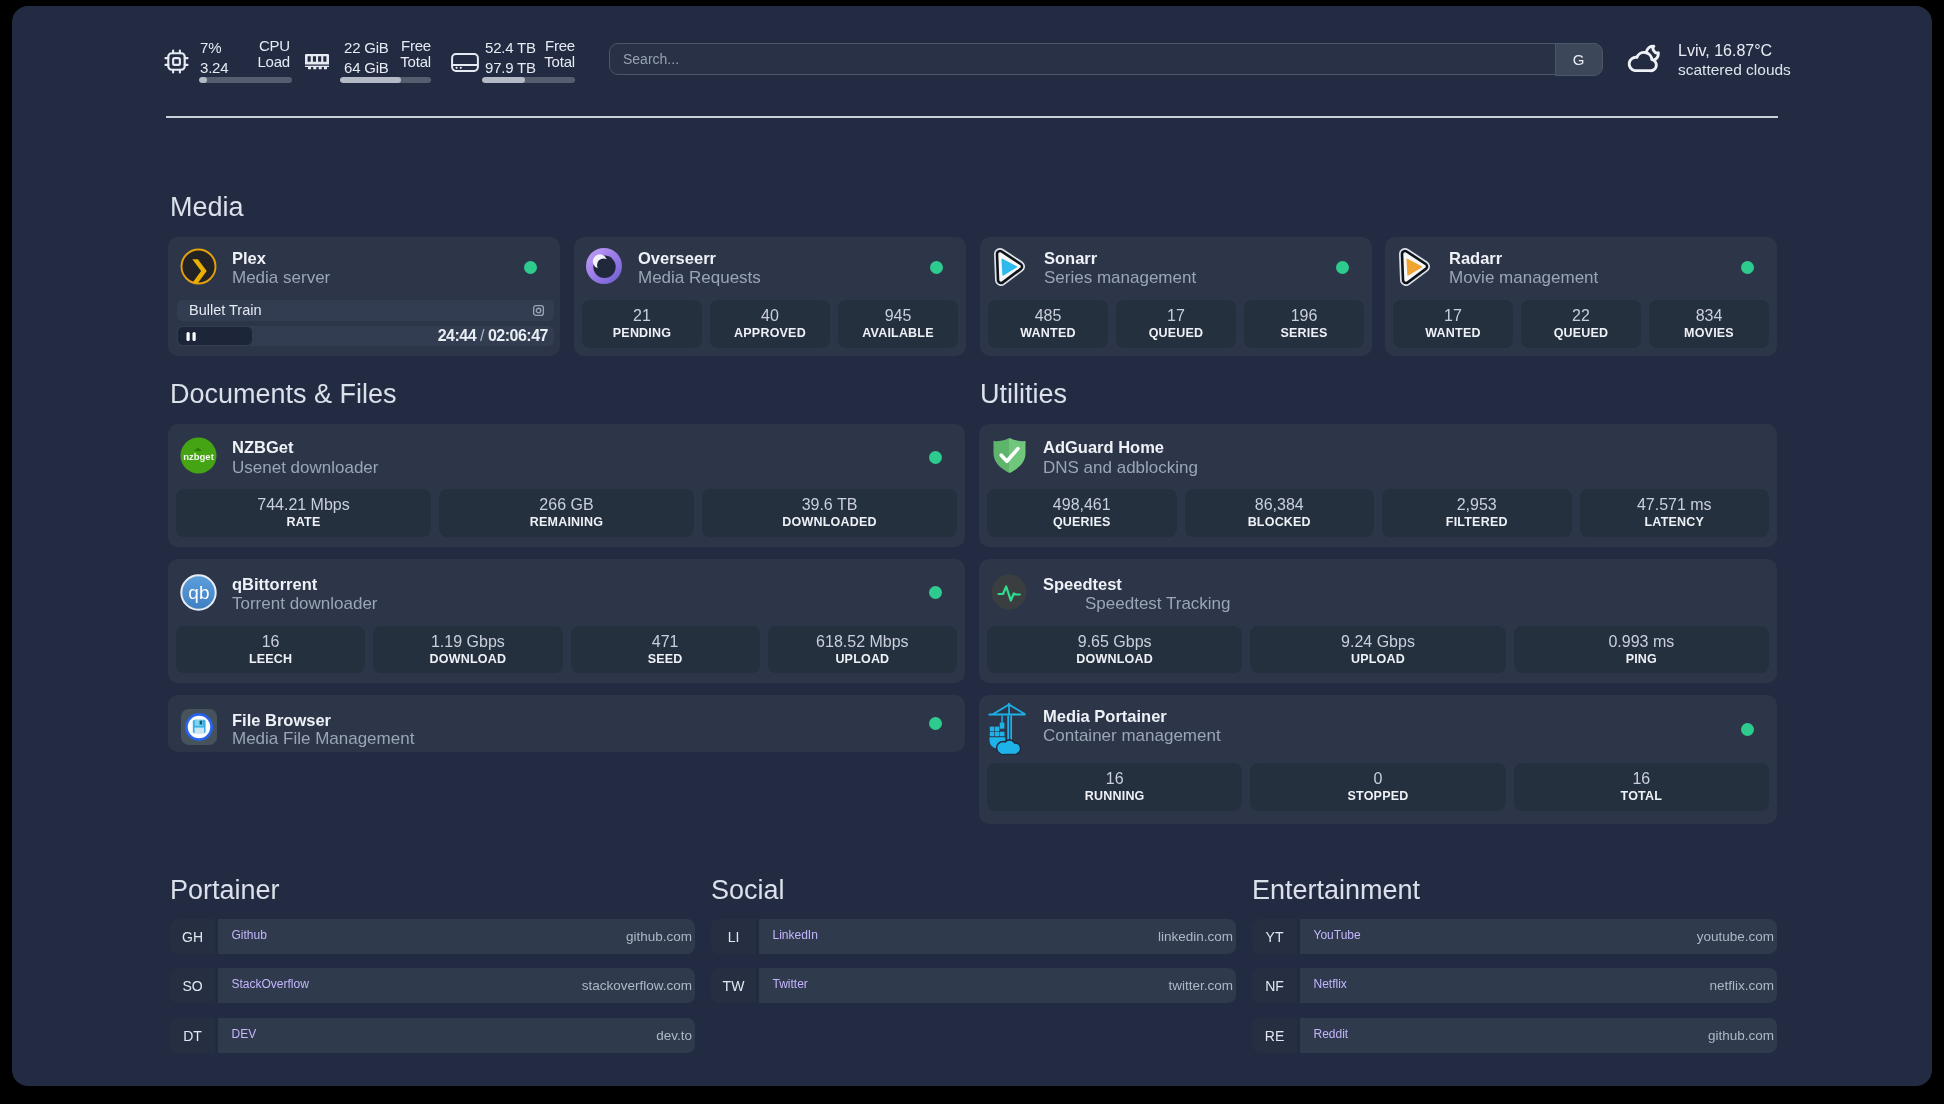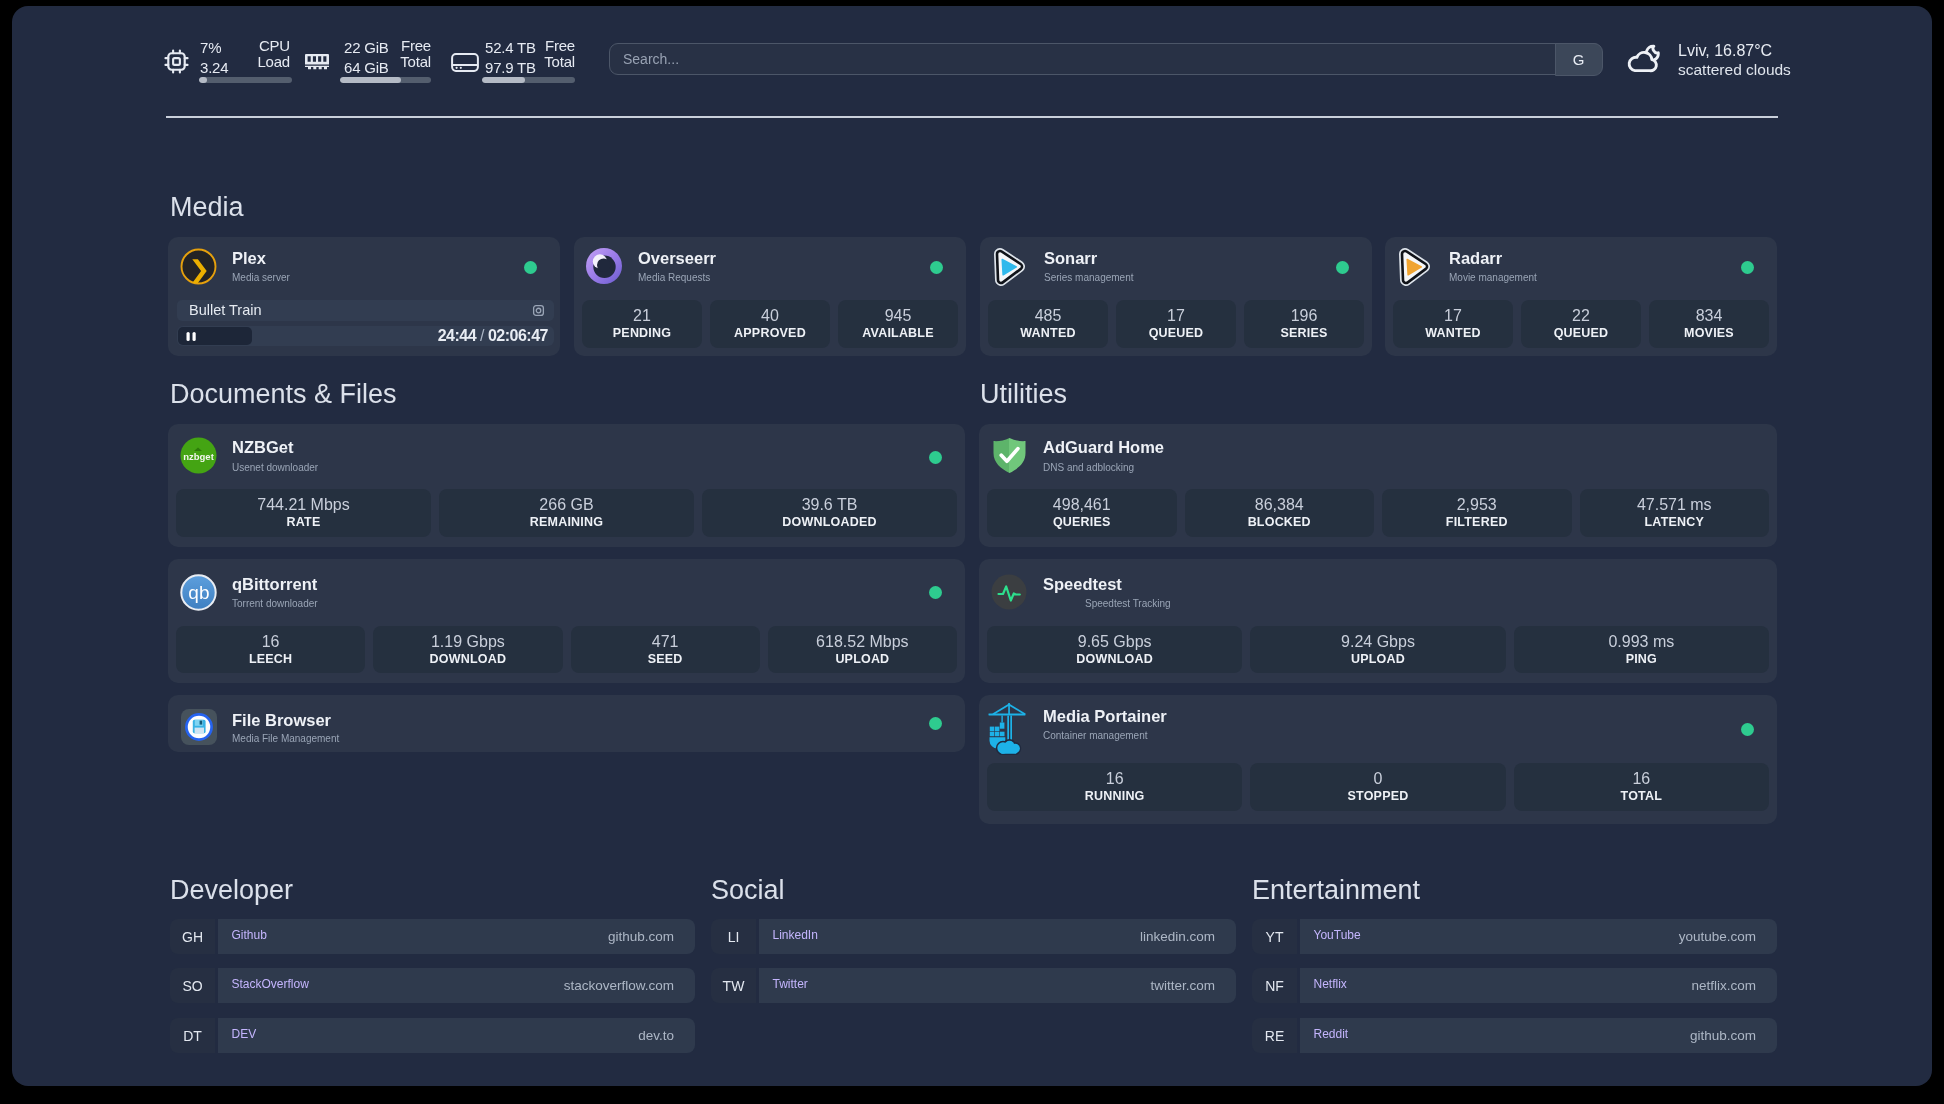--- a/index.html
+++ b/index.html
@@ -21,41 +21,41 @@
   background:#3c4759; border:1.5px solid #4c5668; border-radius:0 9px 9px 0;
   color:#e8ecf3; font-size:15px; display:flex; align-items:center; justify-content:center; }
 .wline1 { position:absolute; left:1678px; top:42px; font-size:16px; color:#e8ecf3; }
 .wline2 { position:absolute; left:1678px; top:61px; font-size:15.5px; color:#dfe4ec; }
 .hr { position:absolute; left:166px; top:116px; width:1612px; height:2px; background:#c9cfda; }
 
 .stitle { position:absolute; font-size:27px; line-height:32px; color:#dbe0ea; font-weight:500; }
 .card { position:absolute; background:#2d3649; border-radius:10px; }
 .logo { position:absolute; left:12px; top:11px; }
 .t1 { position:absolute; left:64px; top:11px; font-size:16.5px; line-height:20px; font-weight:600; color:#eef1f6; }
-.t2 { position:absolute; left:64px; top:31px; font-size:10px; line-height:19px; color:#9aa5b6; }
+.t2 { position:absolute; left:64px; top:31px; font-size:17px; line-height:19px; color:#9aa5b6; }
 .dot { position:absolute; right:23px; top:24px; width:13px; height:13px; border-radius:50%; background:#2ecb8f; }
 .stats { position:absolute; left:8px; right:8px; display:flex; gap:8px; }
 .st { flex:1; background:#25303f; border-radius:8px; display:flex; flex-direction:column;
   align-items:center; justify-content:center; }
 .st .n { font-size:16px; line-height:20px; color:#c9cfdb; }
 .st .l { font-size:12.5px; line-height:15px; margin-top:0px; font-weight:700; color:#eef1f6; letter-spacing:0.2px; }
 
 .prow1 { position:absolute; left:9px; right:6px; top:63px; height:21px; background:#323d51; border-radius:5px; }
 .prow1 .bt { position:absolute; left:12px; top:2px; font-size:14.5px; color:#e5eaf1; }
 .prow2 { position:absolute; left:9px; right:6px; top:89px; height:20px; background:#323d51; border-radius:6px; }
 .ppill { position:absolute; left:1px; top:1px; bottom:1px; width:74px; background:#1d2638; border-radius:5px; }
 .ptime { position:absolute; right:6px; top:0.5px; font-size:16px; letter-spacing:-0.5px; font-weight:600; color:#e8ecf3; }
 
 .bmt { position:absolute; font-size:27px; line-height:32px; color:#dbe0ea; font-weight:500; }
 .bm { position:absolute; height:35px; display:flex; }
 .abbr { width:45px; background:#262f42; border-radius:8px 0 0 8px; margin-right:2.5px;
   display:flex; align-items:center; justify-content:center; font-size:14px; font-weight:500; color:#e3e8f0; }
 .pillb { flex:1; background:#2f3a4d; border-radius:0 8px 8px 0; position:relative; }
 .pillb .nm { position:absolute; left:14px; top:9px; font-size:12px; color:#c4b5fd; }
-.pillb .url { position:absolute; right:21px; top:10px; font-size:13.5px; color:#adb7c6; }
+.pillb .url { position:absolute; right:3px; top:10px; font-size:13.5px; color:#adb7c6; }
 </style>
 </head>
 <body>
 <div class="page"></div>
 
 <svg class="abs" style="left:163px;top:48px;" width="27" height="27" viewBox="0 0 24 24" fill="none" stroke="#e6eaf2" stroke-width="1.9" stroke-linecap="round">
   <rect x="4.7" y="4.7" width="14.6" height="14.6" rx="3"></rect>
   <rect x="9" y="9" width="6" height="6" rx="1.3"></rect>
   <path d="M9 4.7V2.2 M15 4.7V2.2 M9 19.3v2.5 M15 19.3v2.5 M4.7 9H2.2 M4.7 15H2.2 M19.3 9h2.5 M19.3 15h2.5"></path>
 </svg>
@@ -384,21 +384,21 @@
         <span class="n">0</span>
         <span class="l">STOPPED</span>
       </div>
     <div class="st">
         <span class="n">16</span>
         <span class="l">TOTAL</span>
       </div>
   </div>
 </div>
 
-<div class="bmt" style="left:170px; top:874px;">Developer</div>
+<div class="bmt" style="left:170px; top:874px;">Portainer</div>
 <div class="bmt" style="left:711px; top:874px;">Social</div>
 <div class="bmt" style="left:1252px; top:874px;">Entertainment</div>
 <div class="bm" style="left:170px;top:919px;width:525px;">
   <div class="abbr">GH</div>
     <div class="pillb">
       <span class="nm">Github</span>
       <span class="url">github.com</span>
     </div>
 </div>
 <div class="bm" style="left:170px;top:968px;width:525px;">

